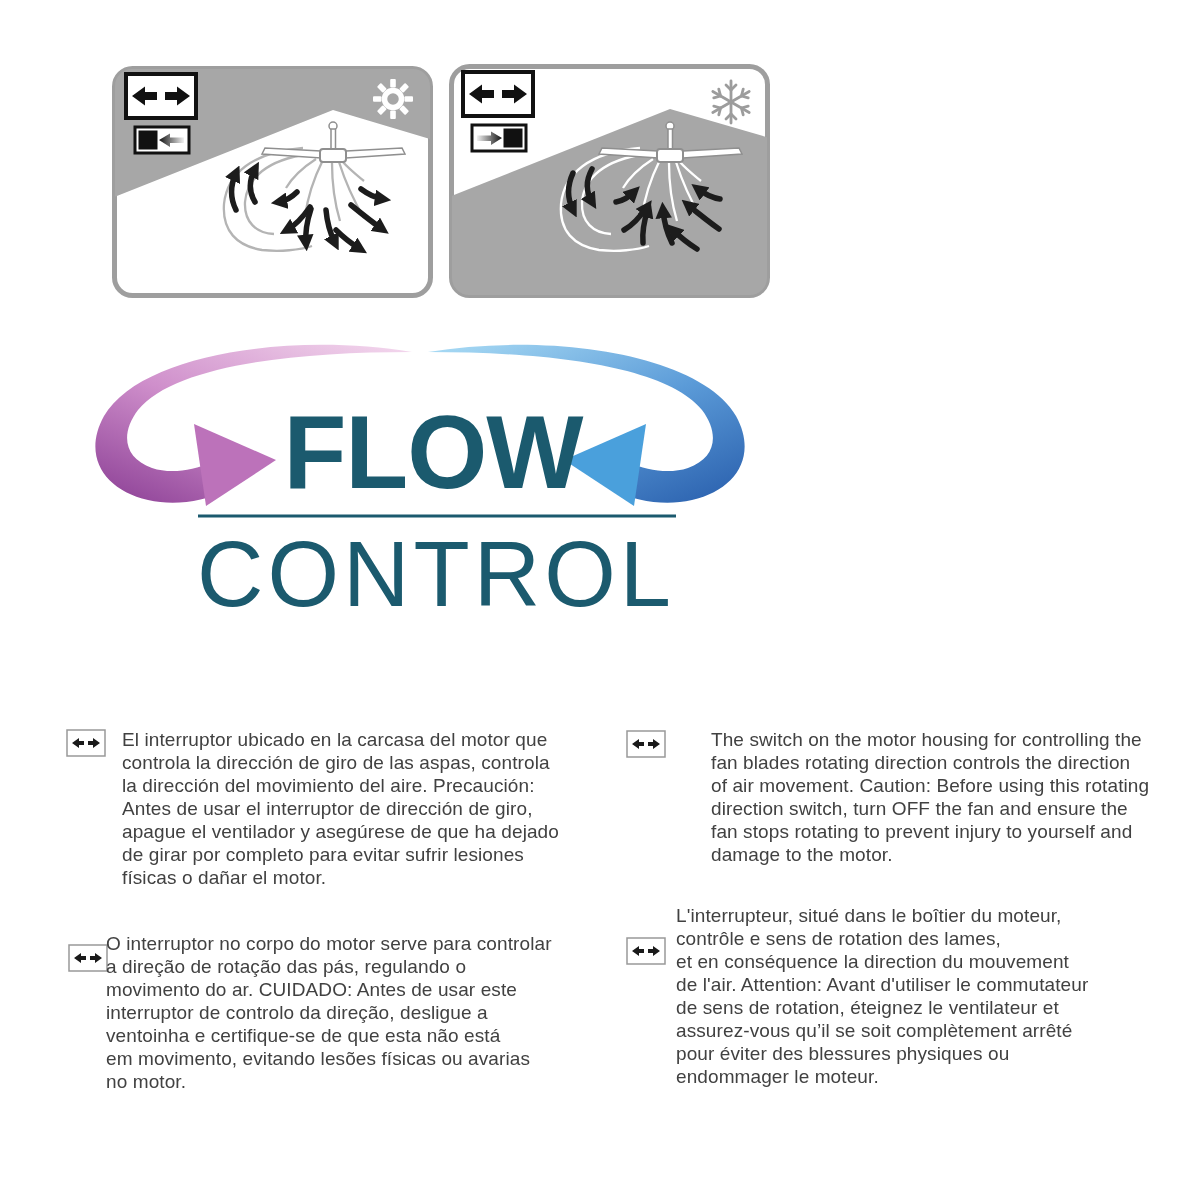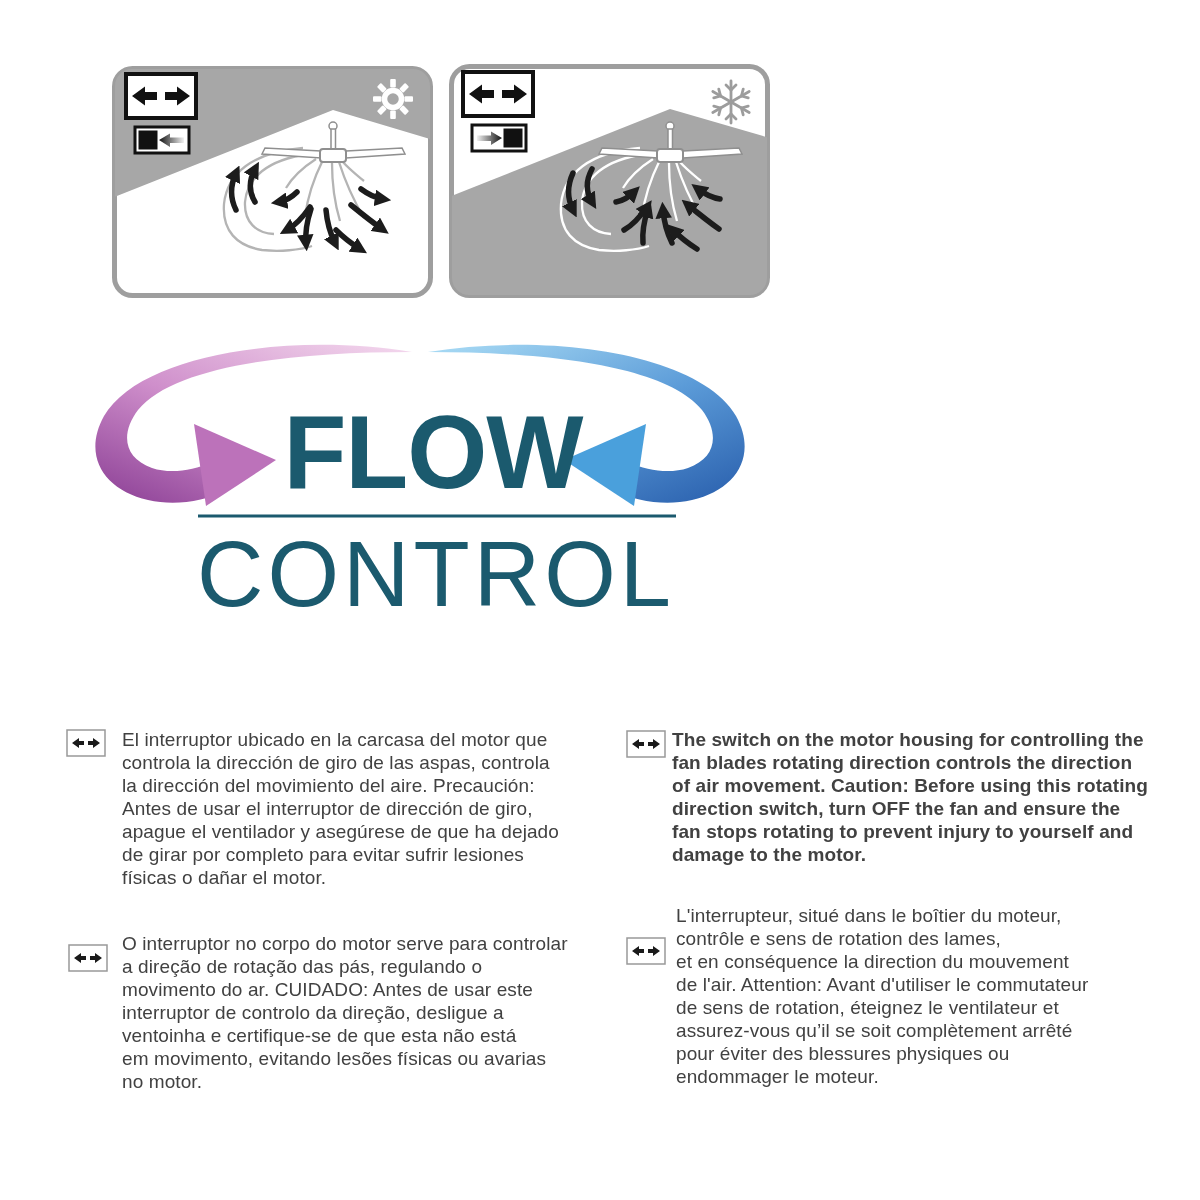--- a/index.html
+++ b/index.html
@@ -213,33 +213,33 @@
 Antes de usar el interruptor de dirección de giro,
 apague el ventilador y asegúrese de que ha dejado
 de girar por completo para evitar sufrir lesiones
 físicas o dañar el motor.</div>
 
   <svg class="abs" style="left:626px;top:730px;" width="40" height="28" viewBox="0 0 40 28">
     <rect x="1" y="1" width="38" height="26" fill="#ffffff" stroke="#999999" stroke-width="1.5"></rect>
     <polygon points="6,14 13,9 13,12 18,12 18,16 13,16 13,19" fill="#1a1a1a"></polygon>
     <polygon points="34,14 27,9 27,12 22,12 22,16 27,16 27,19" fill="#1a1a1a"></polygon>
   </svg>
-  <div class="abs para" style="left:672px;top:728px;font-weight:bold;">The switch on the motor housing for controlling the
+  <div class="abs para" style="left:711px;top:728px;">The switch on the motor housing for controlling the
 fan blades rotating direction controls the direction
 of air movement. Caution: Before using this rotating
 direction switch, turn OFF the fan and ensure the
 fan stops rotating to prevent injury to yourself and
 damage to the motor.</div>
 
   <svg class="abs" style="left:68px;top:944px;" width="40" height="28" viewBox="0 0 40 28">
     <rect x="1" y="1" width="38" height="26" fill="#ffffff" stroke="#999999" stroke-width="1.5"></rect>
     <polygon points="6,14 13,9 13,12 18,12 18,16 13,16 13,19" fill="#1a1a1a"></polygon>
     <polygon points="34,14 27,9 27,12 22,12 22,16 27,16 27,19" fill="#1a1a1a"></polygon>
   </svg>
-  <div class="abs para" style="left:122px;top:932px;">O interruptor no corpo do motor serve para controlar
+  <div class="abs para" style="left:106px;top:932px;">O interruptor no corpo do motor serve para controlar
 a direção de rotação das pás, regulando o
 movimento do ar. CUIDADO: Antes de usar este
 interruptor de controlo da direção, desligue a
 ventoinha e certifique-se de que esta não está
 em movimento, evitando lesões físicas ou avarias
 no motor.</div>
 
   <svg class="abs" style="left:626px;top:937px;" width="40" height="28" viewBox="0 0 40 28">
     <rect x="1" y="1" width="38" height="26" fill="#ffffff" stroke="#999999" stroke-width="1.5"></rect>
     <polygon points="6,14 13,9 13,12 18,12 18,16 13,16 13,19" fill="#1a1a1a"></polygon>

